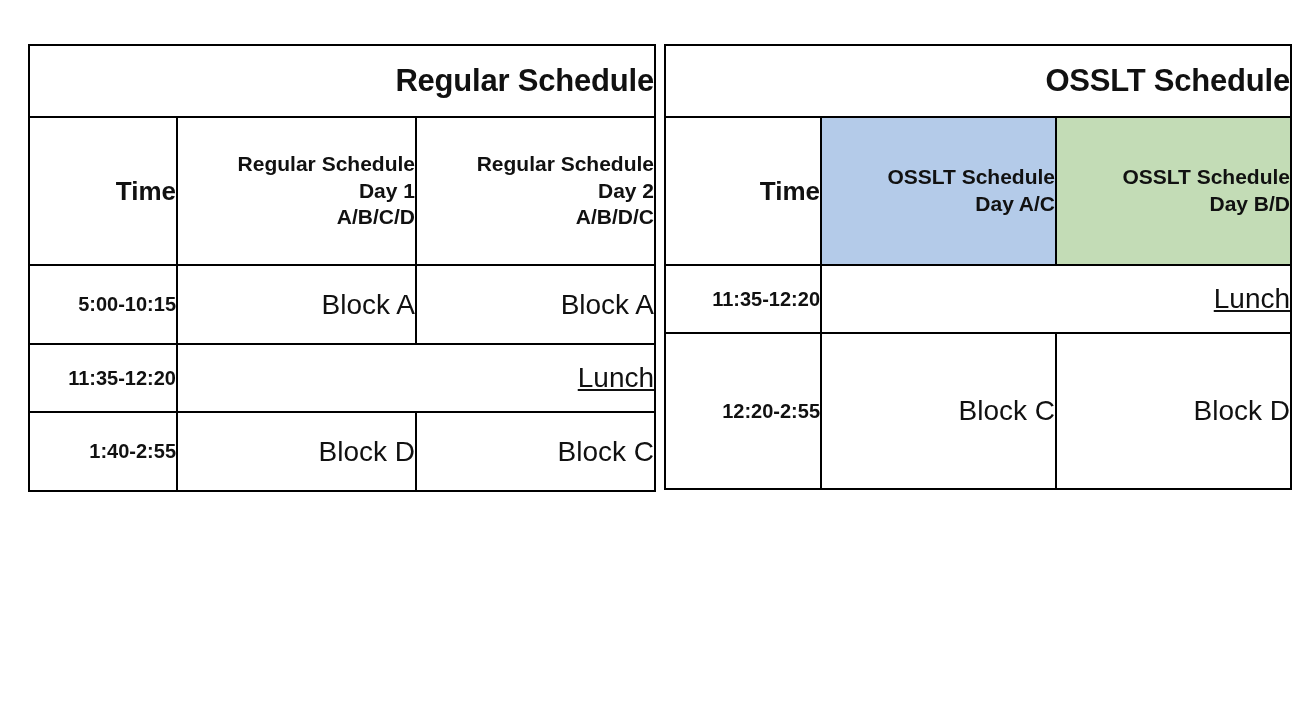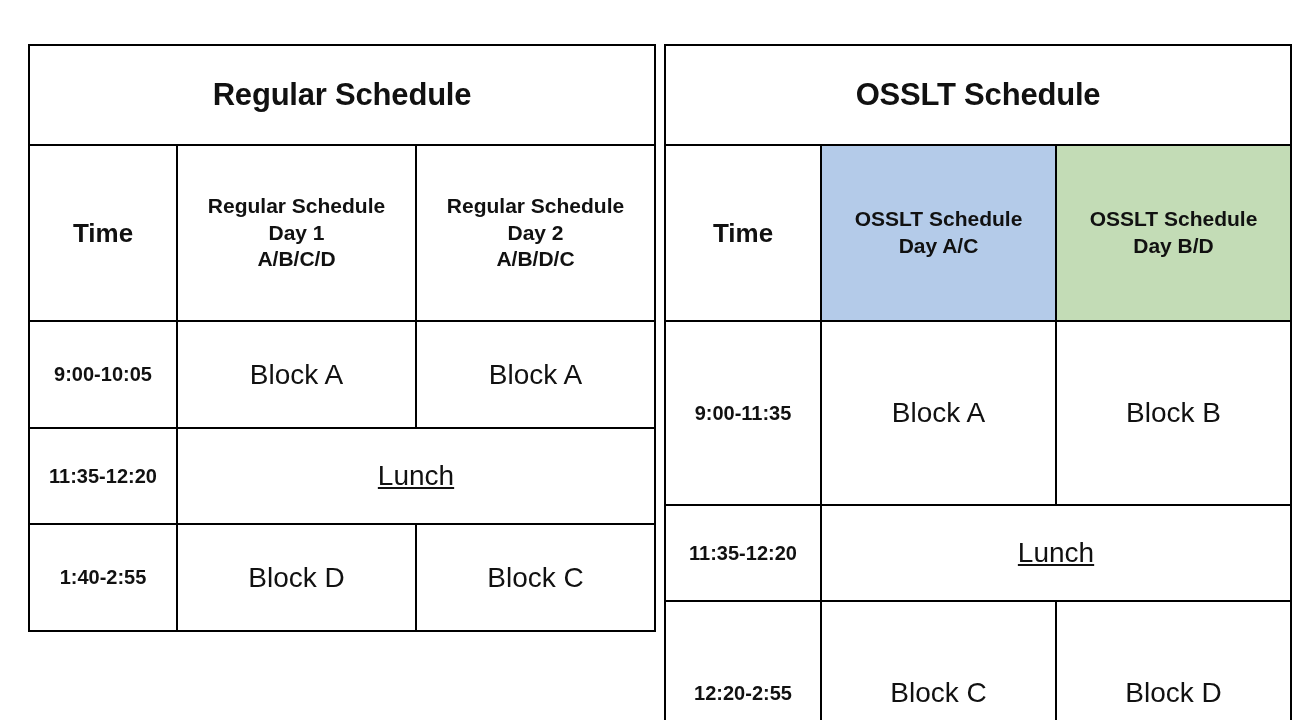--- a/index.html
+++ b/index.html
@@ -23,22 +23,22 @@
     width: 1252px;
     display: flex;
     align-items: flex-start;
   }
   table.sched {
     border-collapse: collapse;
     table-layout: fixed;
   }
   table.sched td, table.sched th {
     border: 2px solid #000000;
-    padding: 14px;
-    text-align: center;
+    padding: 0;
+    text-align: right;
     vertical-align: middle;
     background: #ffffff;
     color: #111111;
   }
   
   .left-table { width: 626px; }
   .left-table col.c-time { width: 148px; }
   .left-table col.c-day  { width: 239px; }
 
   
@@ -119,21 +119,21 @@
             <div>Day 1</div>
             <div>A/B/C/D</div>
           </td>
           <td class="hdr-day">
             <div>Regular Schedule</div>
             <div>Day 2</div>
             <div>A/B/D/C</div>
           </td>
         </tr>
         <tr>
-          <td class="time-cell">9:00-10:05</td>
+          <td class="time-cell">5:00-10:15</td>
           <td class="block-cell">Block A</td>
           <td class="block-cell">Block A</td>
         </tr>
         <tr>
           <td class="time-cell">11:35-12:20</td>
           <td class="lunch-cell" colspan="2">Lunch</td>
         </tr>
         <tr>
           <td class="time-cell">1:40-2:55</td>
           <td class="block-cell">Block D</td>
@@ -159,25 +159,20 @@
           <td class="hdr-day blue">
             <div>OSSLT Schedule</div>
             <div>Day A/C</div>
           </td>
           <td class="hdr-day green">
             <div>OSSLT Schedule</div>
             <div>Day B/D</div>
           </td>
         </tr>
         <tr>
-          <td class="time-cell tall-cell">9:00-11:35</td>
-          <td class="block-cell tall-cell">Block A</td>
-          <td class="block-cell tall-cell">Block B</td>
-        </tr>
-        <tr>
           <td class="time-cell">11:35-12:20</td>
           <td class="lunch-cell" colspan="2">Lunch</td>
         </tr>
         <tr>
           <td class="time-cell tall-cell">12:20-2:55</td>
           <td class="block-cell tall-cell">Block C</td>
           <td class="block-cell tall-cell">Block D</td>
         </tr>
       </tbody>
     </table>

